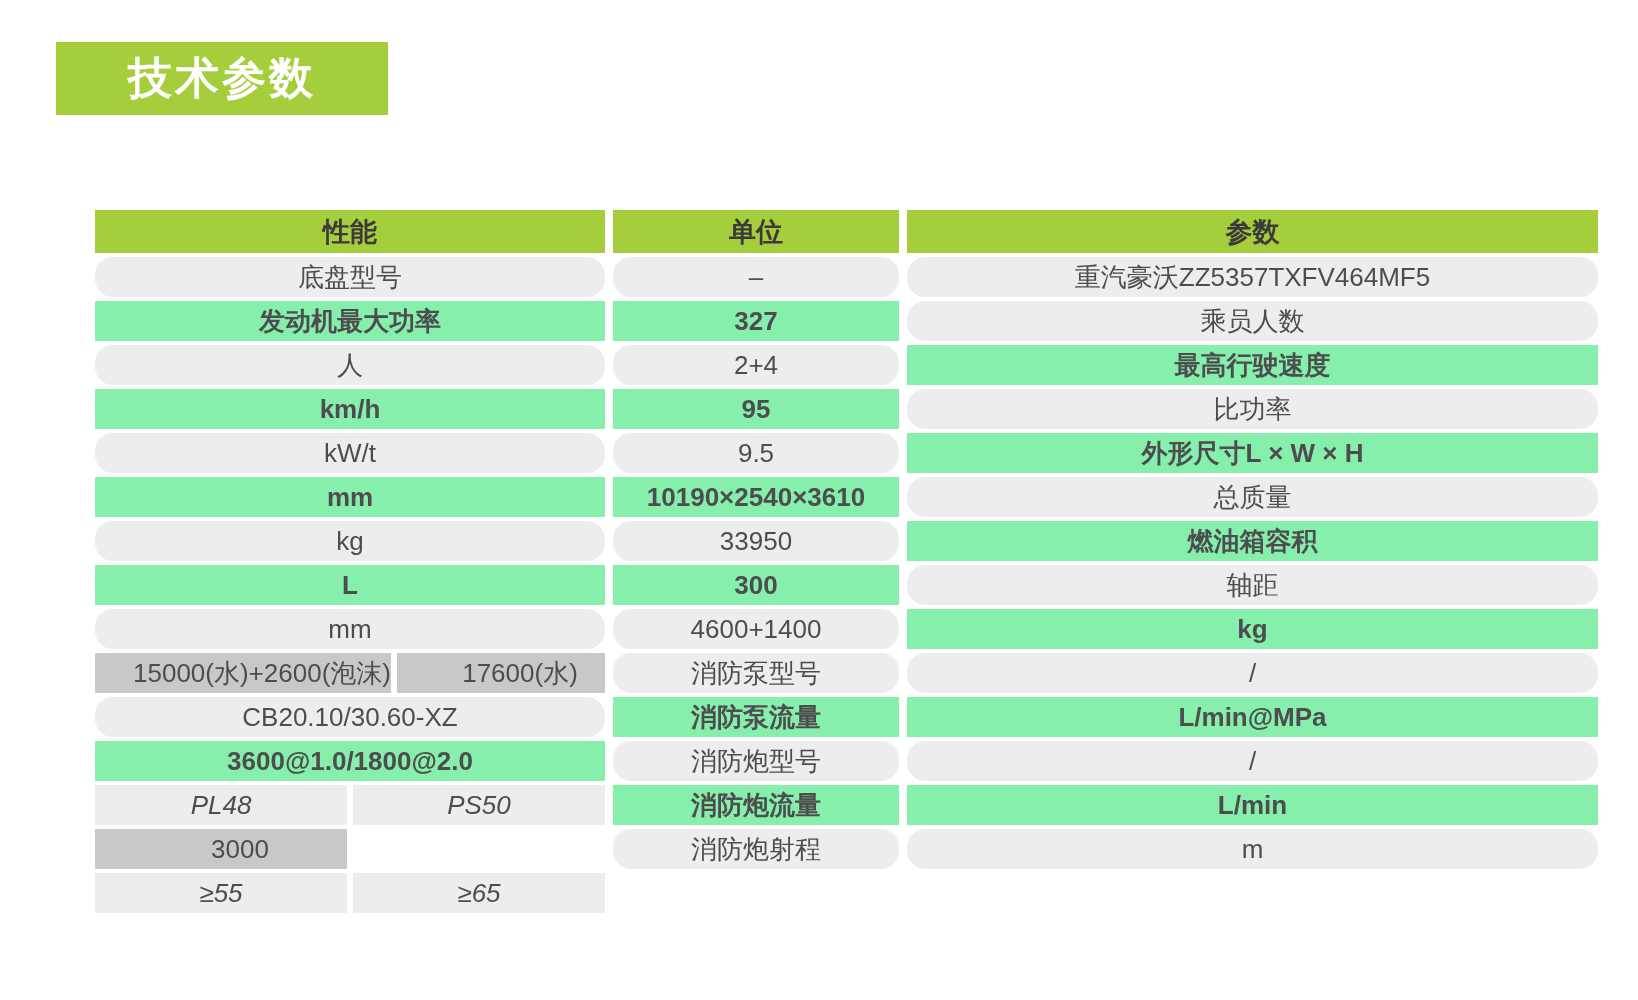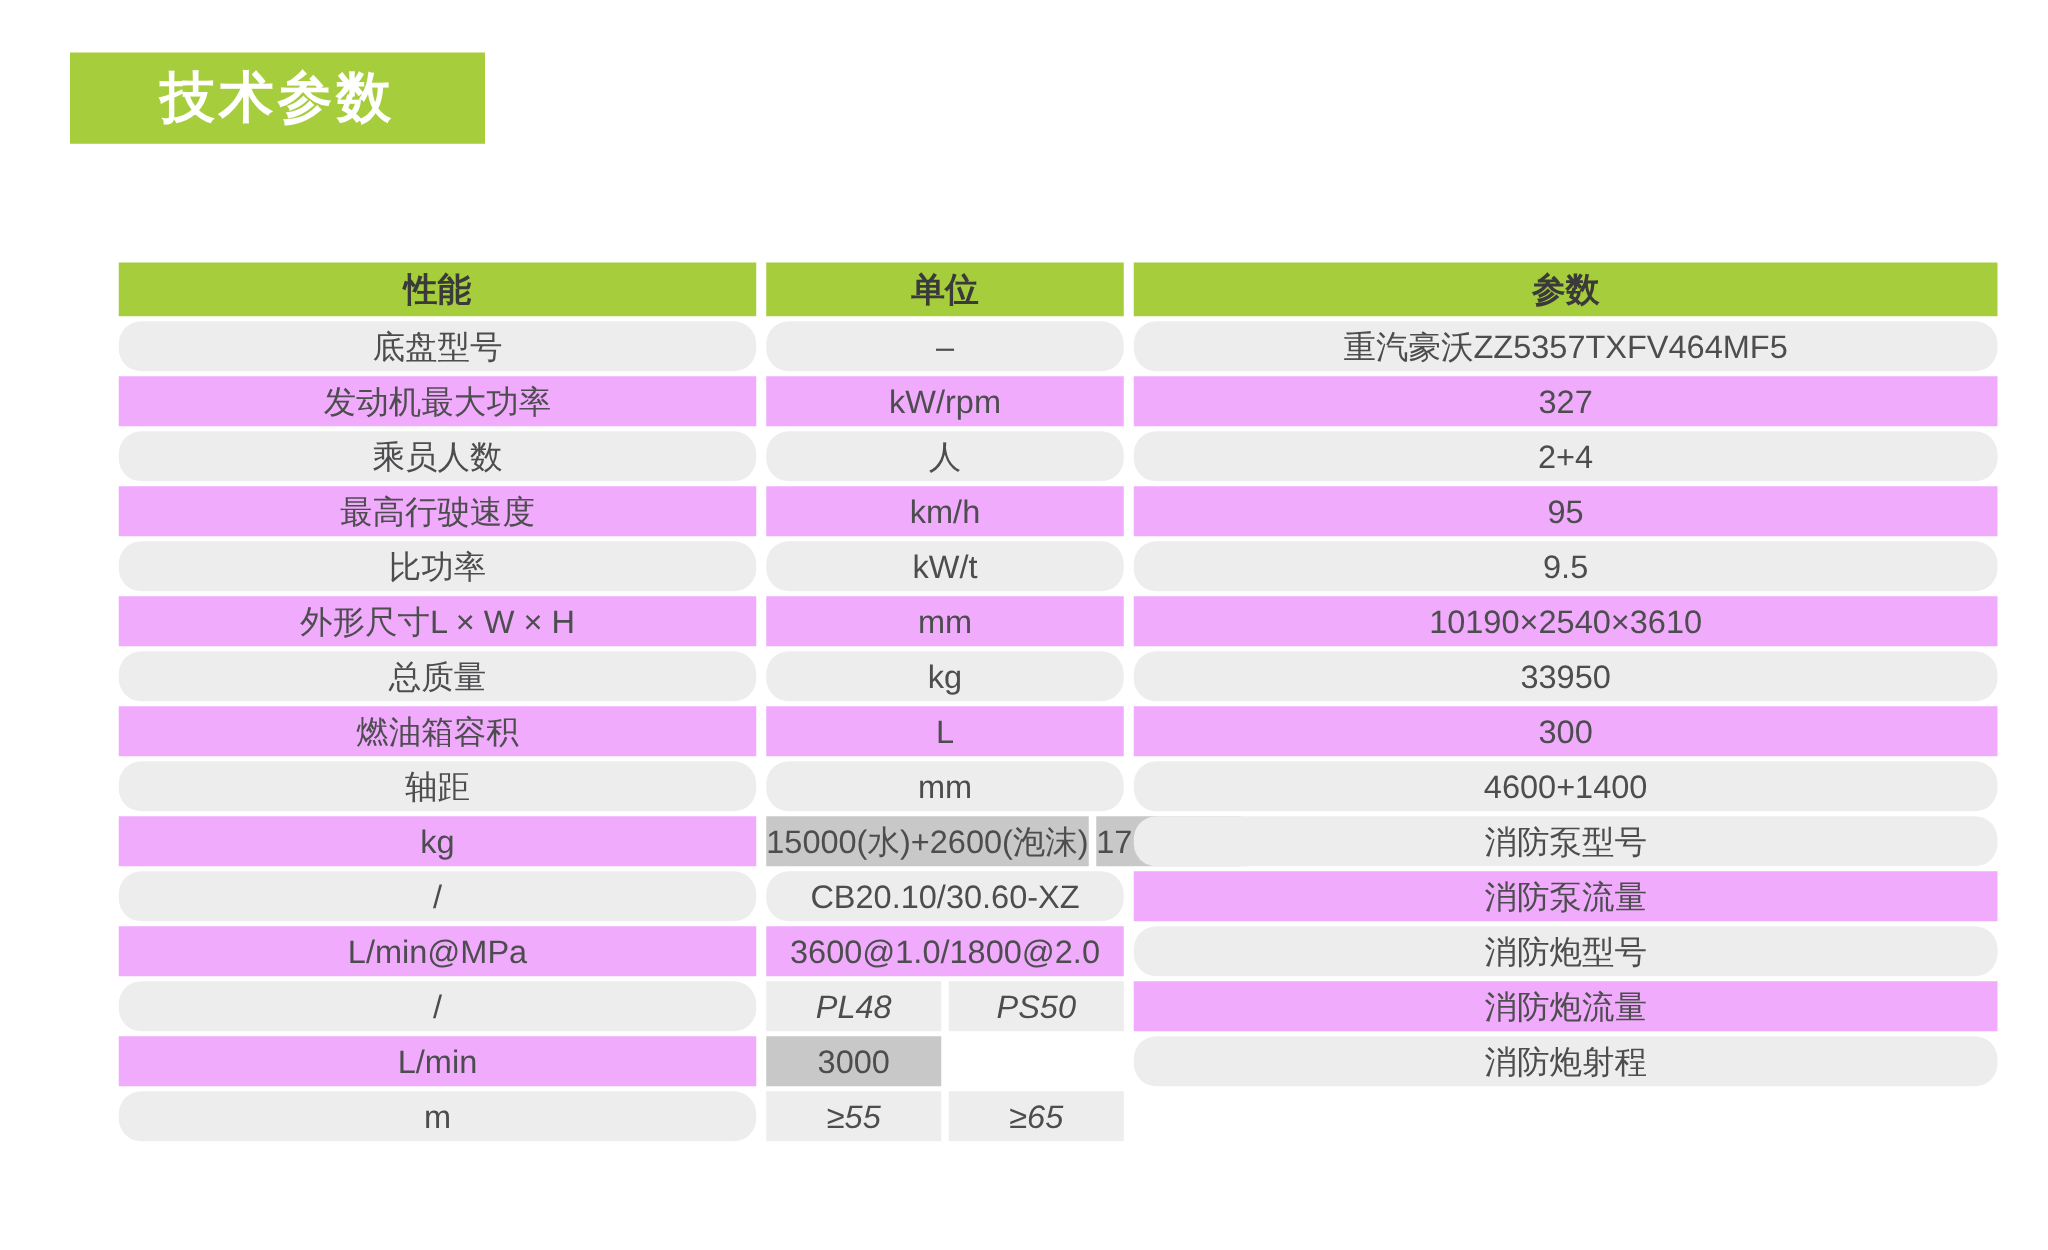--- a/index.html
+++ b/index.html
@@ -53,56 +53,55 @@
     white-space: nowrap;
   }
   .cell.header {
     height: 43px;
     background: #a6cd3c;
     color: #3a3a3a;
     font-weight: bold;
     font-size: 27px;
   }
   .cell.light { background: #ededed; border-radius: 18px; }
-  .cell.dark  { background: #f0abfc; }
+  .cell.dark  { background: #86efac; font-weight: bold; }
   .cell-split {
     display: grid;
     grid-template-columns: 1fr 1fr;
     column-gap: 6px;
     height: 40px;
   }
   .cell-split .half {
     display: flex;
     align-items: center;
     justify-content: center;
     font-size: 26px;
     color: #4d4d4f;
     white-space: nowrap;
   }
   .cell-split .half.light { background: #ededed; font-style: italic; }
-  .cell-split .half.dark  { background: #c8c8c8; }
+  .cell-split .half.dark  { background: #c8c8c8; padding-left: 38px; }
 </style>
 </head>
 <body>
 
 <div class="page">
 
   <div class="title-box">
     <span class="title-text">技术参数</span>
   </div>
 
   <div class="spec-table">
       <div class="cell header">性能</div>
       <div class="cell header">单位</div>
       <div class="cell header">参数</div>
       <div class="cell light">底盘型号</div>
       <div class="cell light">–</div>
       <div class="cell light">重汽豪沃ZZ5357TXFV464MF5</div>
       <div class="cell dark">发动机最大功率</div>
-      <div class="cell dark">kW/rpm</div>
       <div class="cell dark">327</div>
       <div class="cell light">乘员人数</div>
       <div class="cell light">人</div>
       <div class="cell light">2+4</div>
       <div class="cell dark">最高行驶速度</div>
       <div class="cell dark">km/h</div>
       <div class="cell dark">95</div>
       <div class="cell light">比功率</div>
       <div class="cell light">kW/t</div>
       <div class="cell light">9.5</div>

